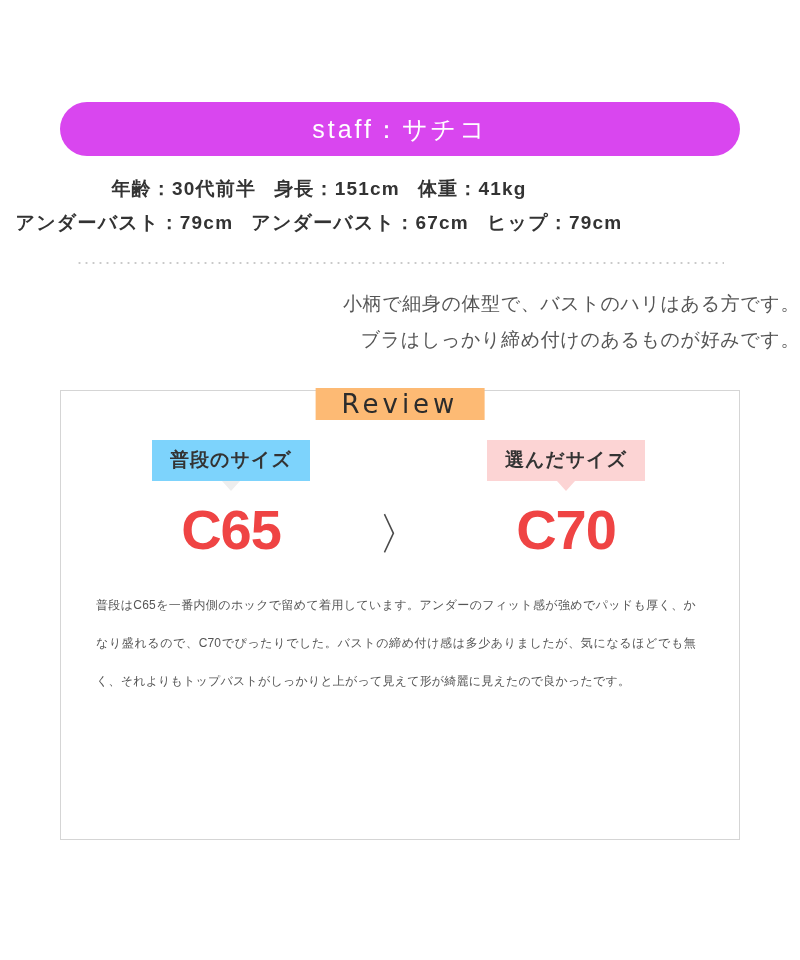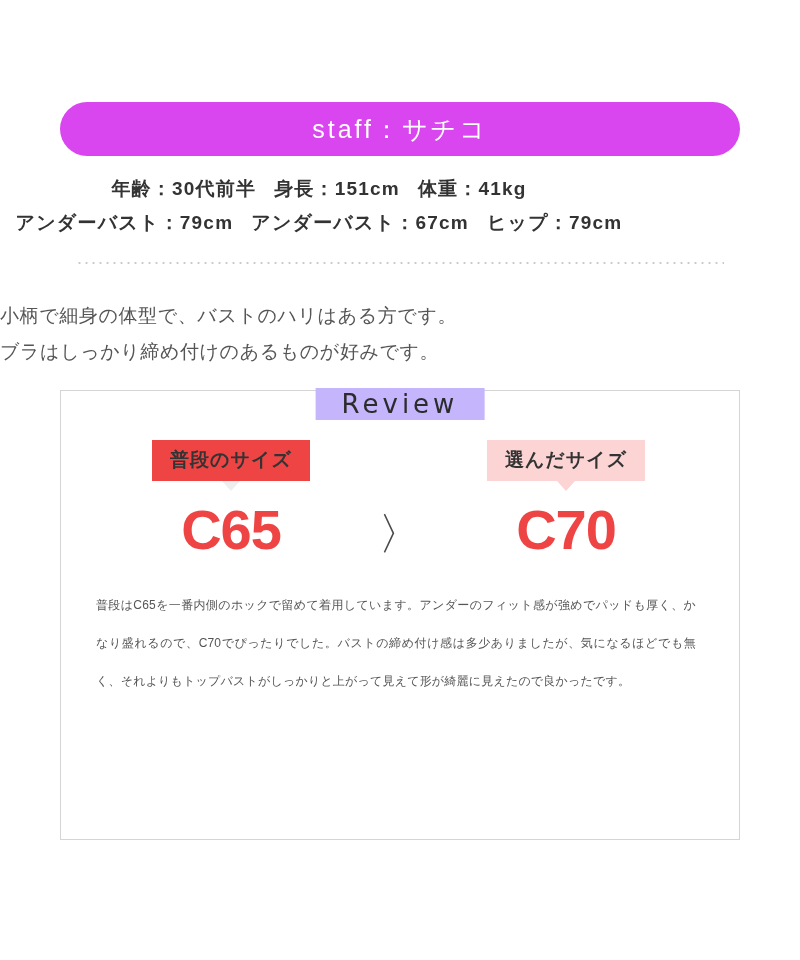--- a/index.html
+++ b/index.html
@@ -73,23 +73,23 @@
     height: 2px;
     background-image: radial-gradient(circle, #c9c9c9 1px, rgba(255,255,255,0) 1.2px);
     background-size: 7px 2px;
     background-repeat: repeat-x;
   }
 
   
   .comment {
     position: absolute;
     left: 0;
-    top: 298px;
+    top: 286px;
     width: 800px;
-    text-align: left;
+    text-align: right;
   }
   .comment .line {
     font-size: 19px;
     line-height: 36px;
     letter-spacing: 0.6px;
     color: #555555;
   }
 
   
   .review-box {
@@ -99,21 +99,21 @@
     width: 680px;
     height: 450px;
     border: 1px solid #d5d5d5;
     box-sizing: border-box;
   }
   .review-title {
     position: absolute;
     left: 50%;
     top: 388px;
     transform: translateX(-50%);
-    background: #c4b5fd;
+    background: #fdba74;
     padding: 0 26px;
     font-size: 26px;
     letter-spacing: 4px;
     color: #2c2c2c;
     font-family: "DejaVu Sans", sans-serif;
     font-weight: 500;
     line-height: 32px;
   }
 
   
@@ -135,21 +135,21 @@
 
   .size-tag {
     display: inline-block;
     position: relative;
     padding: 7px 18px 8px 18px;
     font-size: 19px;
     letter-spacing: 1px;
     color: #333333;
     font-weight: 600;
   }
-  .size-tag.usual { background: #ef4444; }
+  .size-tag.usual { background: #7dd3fc; }
   .size-tag.chosen { background: #fcd4d4; }
   .size-tag::after {
     content: "";
     position: absolute;
     left: 50%;
     bottom: -10px;
     margin-left: -9px;
     border-left: 9px solid transparent;
     border-right: 9px solid transparent;
     border-top: 10px solid #eeeeee;

